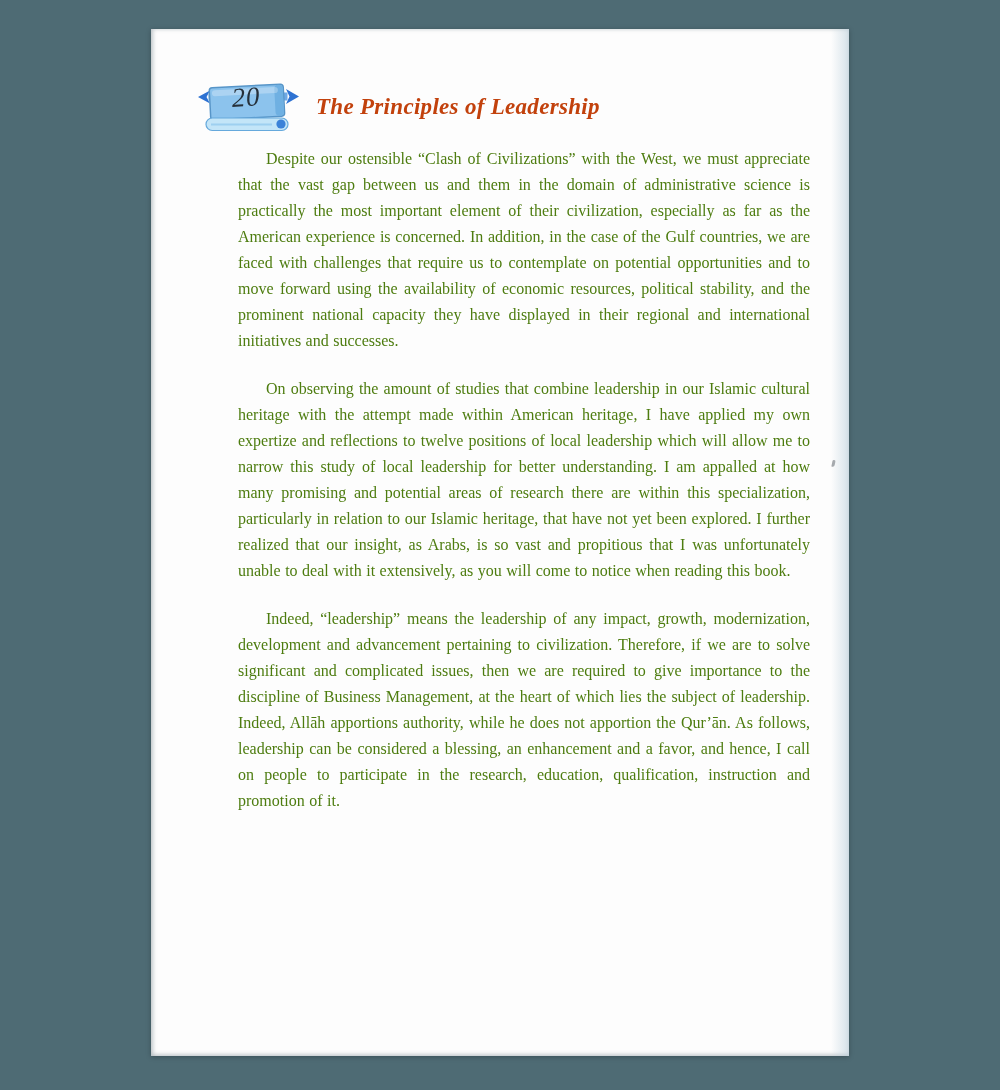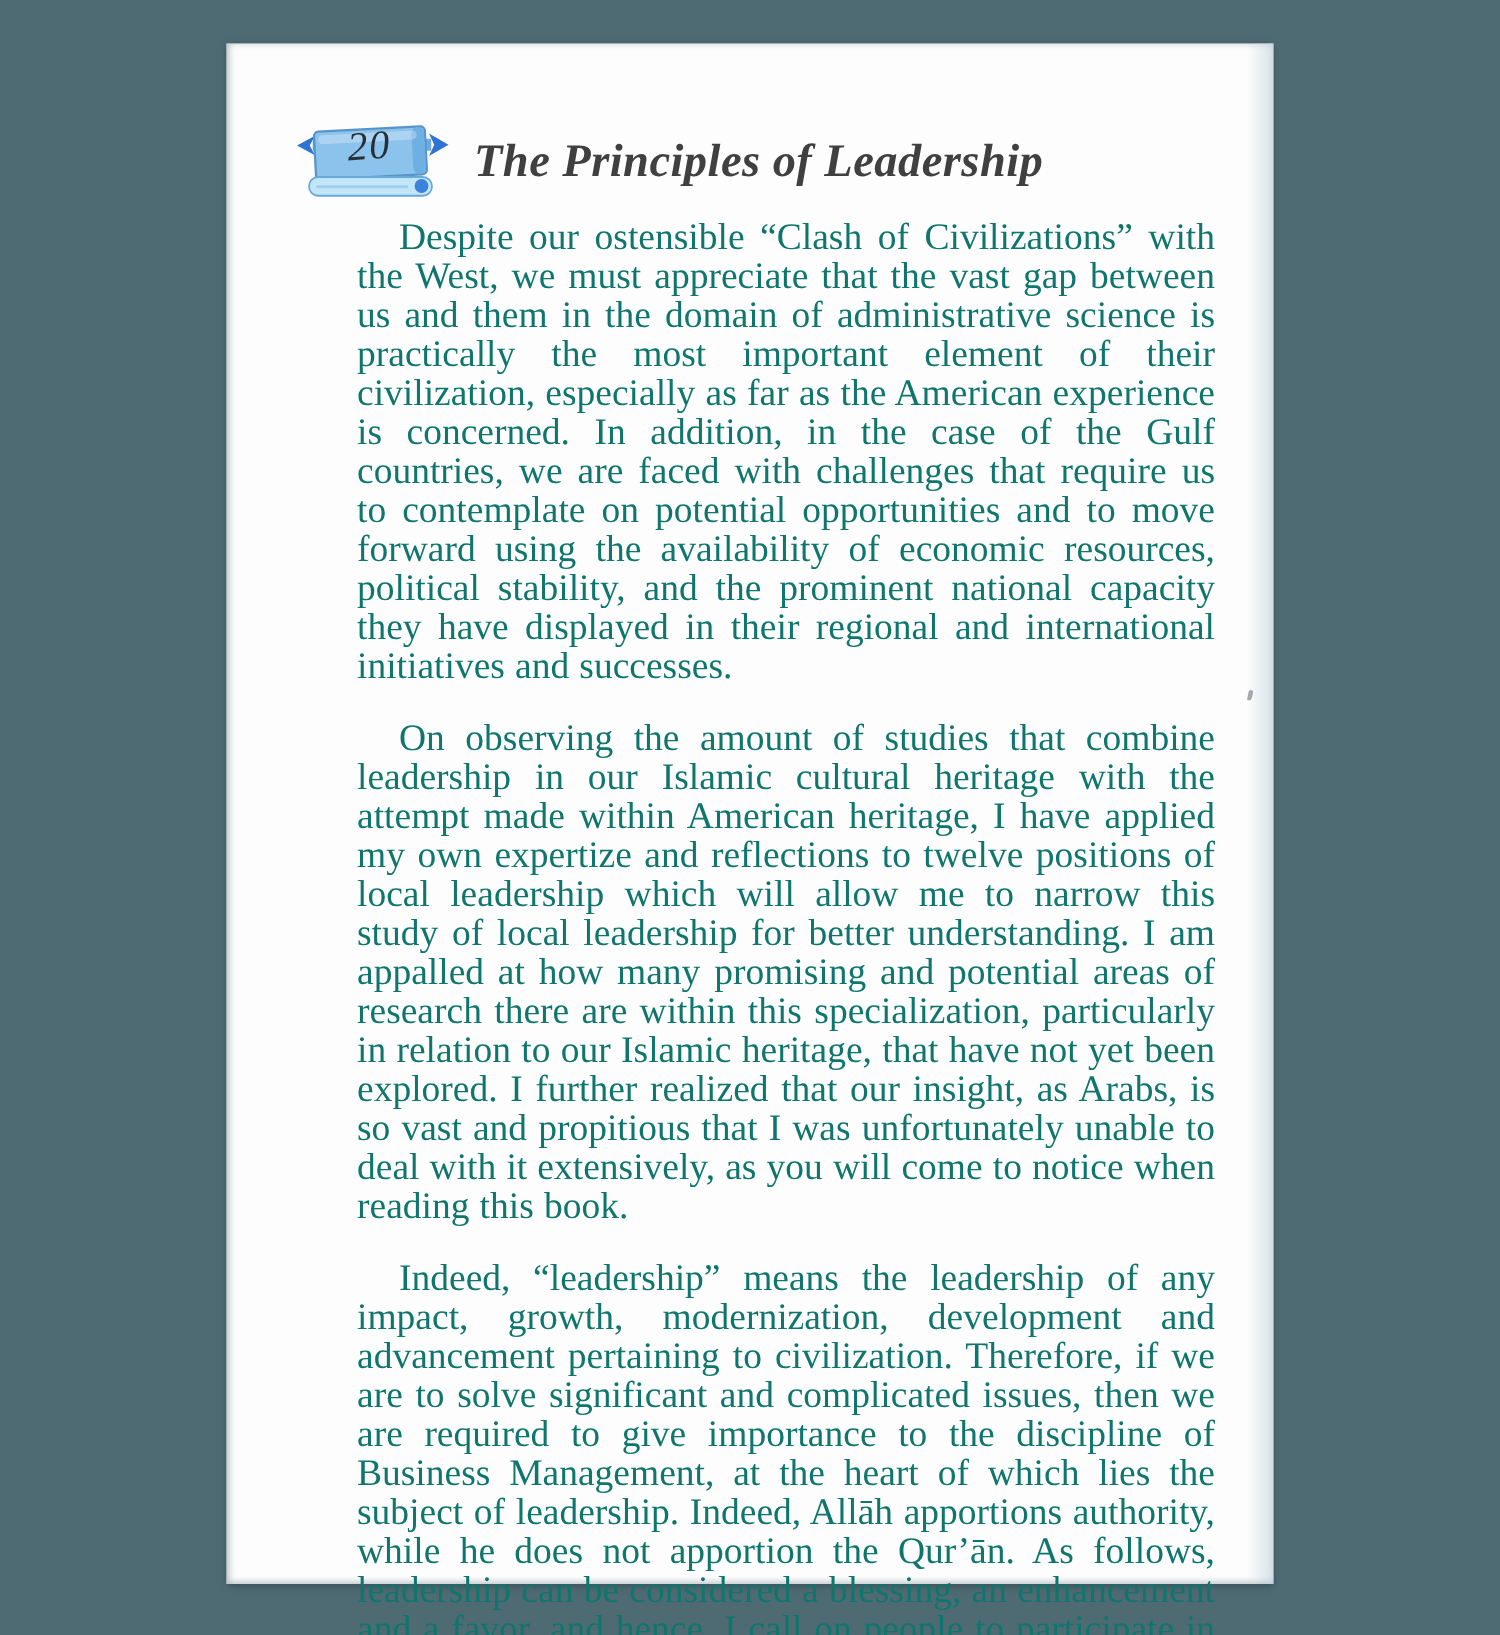--- a/index.html
+++ b/index.html
@@ -60,39 +60,39 @@
     text-align: center;
     font-style: italic;
     font-size: 27px;
     color: #26303a;
     transform: rotate(-4deg);
     letter-spacing: 1px;
   }
   .running-title {
     margin-left: 16px;
     font-style: italic;
-    font-size: 31px;
+    font-size: 23px;
     font-weight: 600;
-    color: #404040;
+    color: #c2410c;
     white-space: nowrap;
     letter-spacing: 0.3px;
   }
   .content {
     position: absolute;
     left: 87px;
     top: 117px;
     width: 572px;
   }
   .content p {
     margin: 0 0 22px 0;
     text-indent: 28px;
-    font-size: 25px;
+    font-size: 16px;
     line-height: 26px;
     text-align: justify;
-    color: #0f766e;
+    color: #4d7c0f;
     word-spacing: 0.5px;
   }
   
   .scan-artifact {
     position: absolute;
     left: 681px;
     top: 431px;
     width: 3px;
     height: 7px;
     border-radius: 2px 2px 3px 1px;

